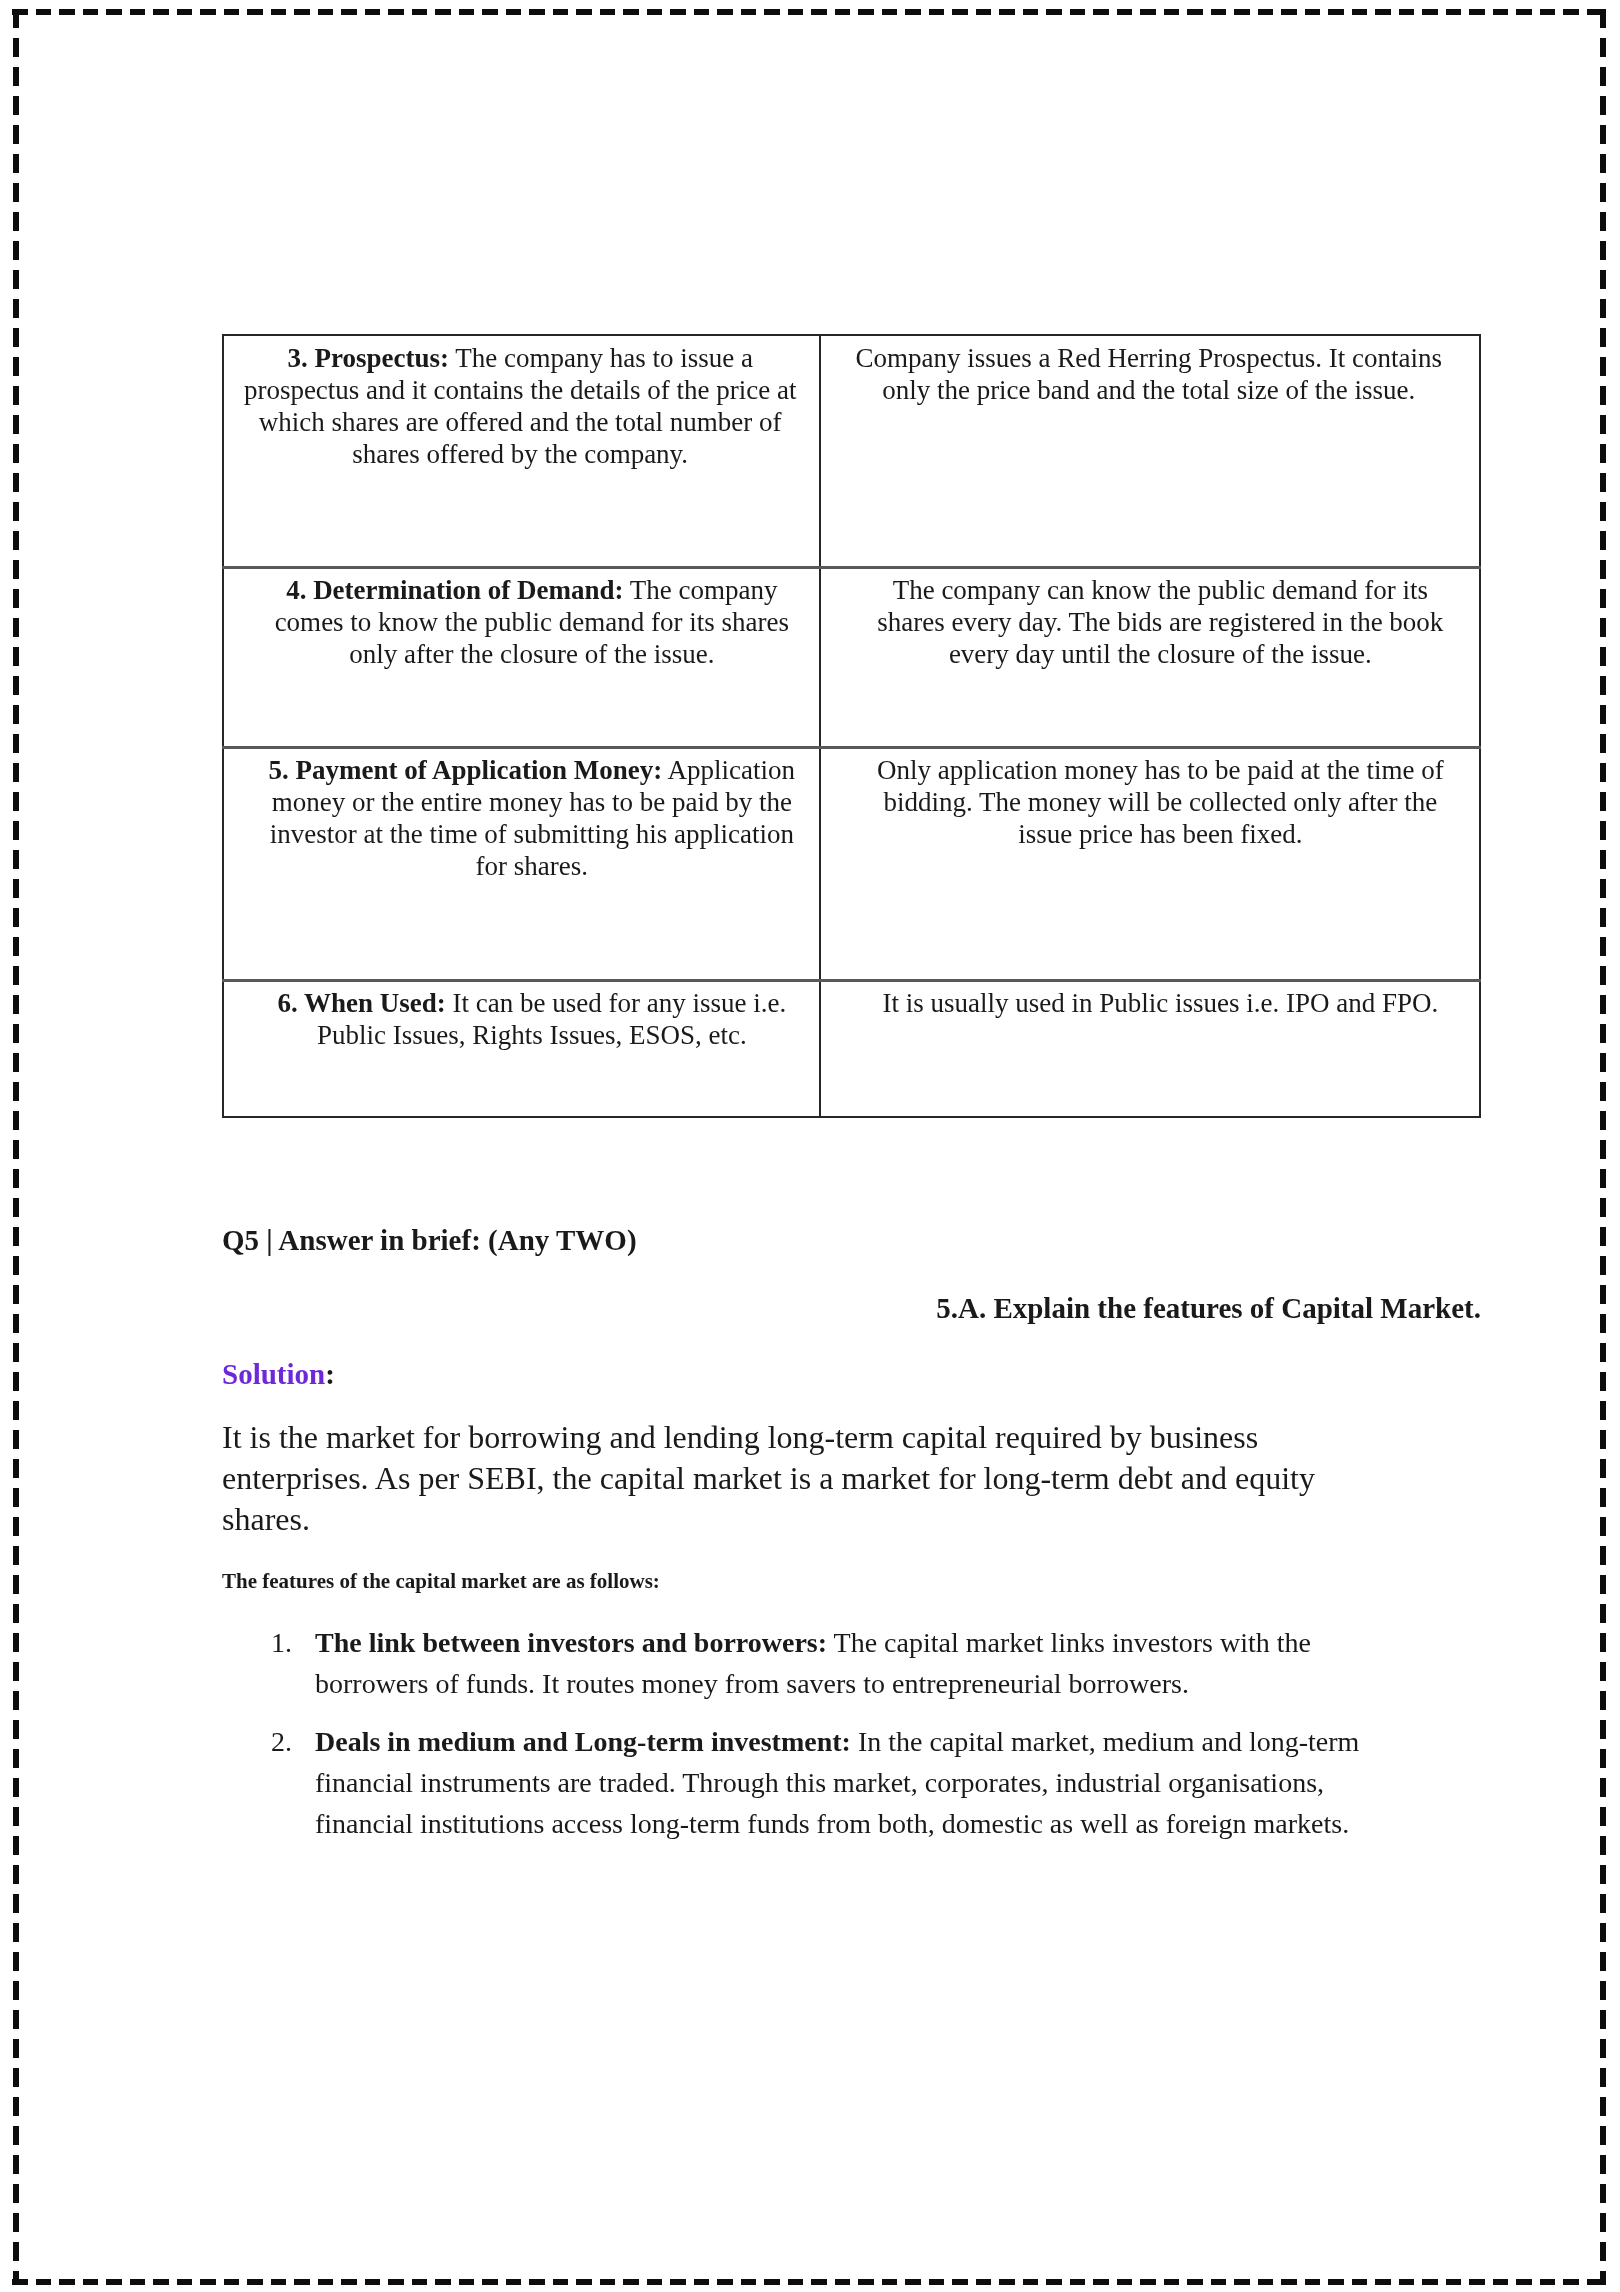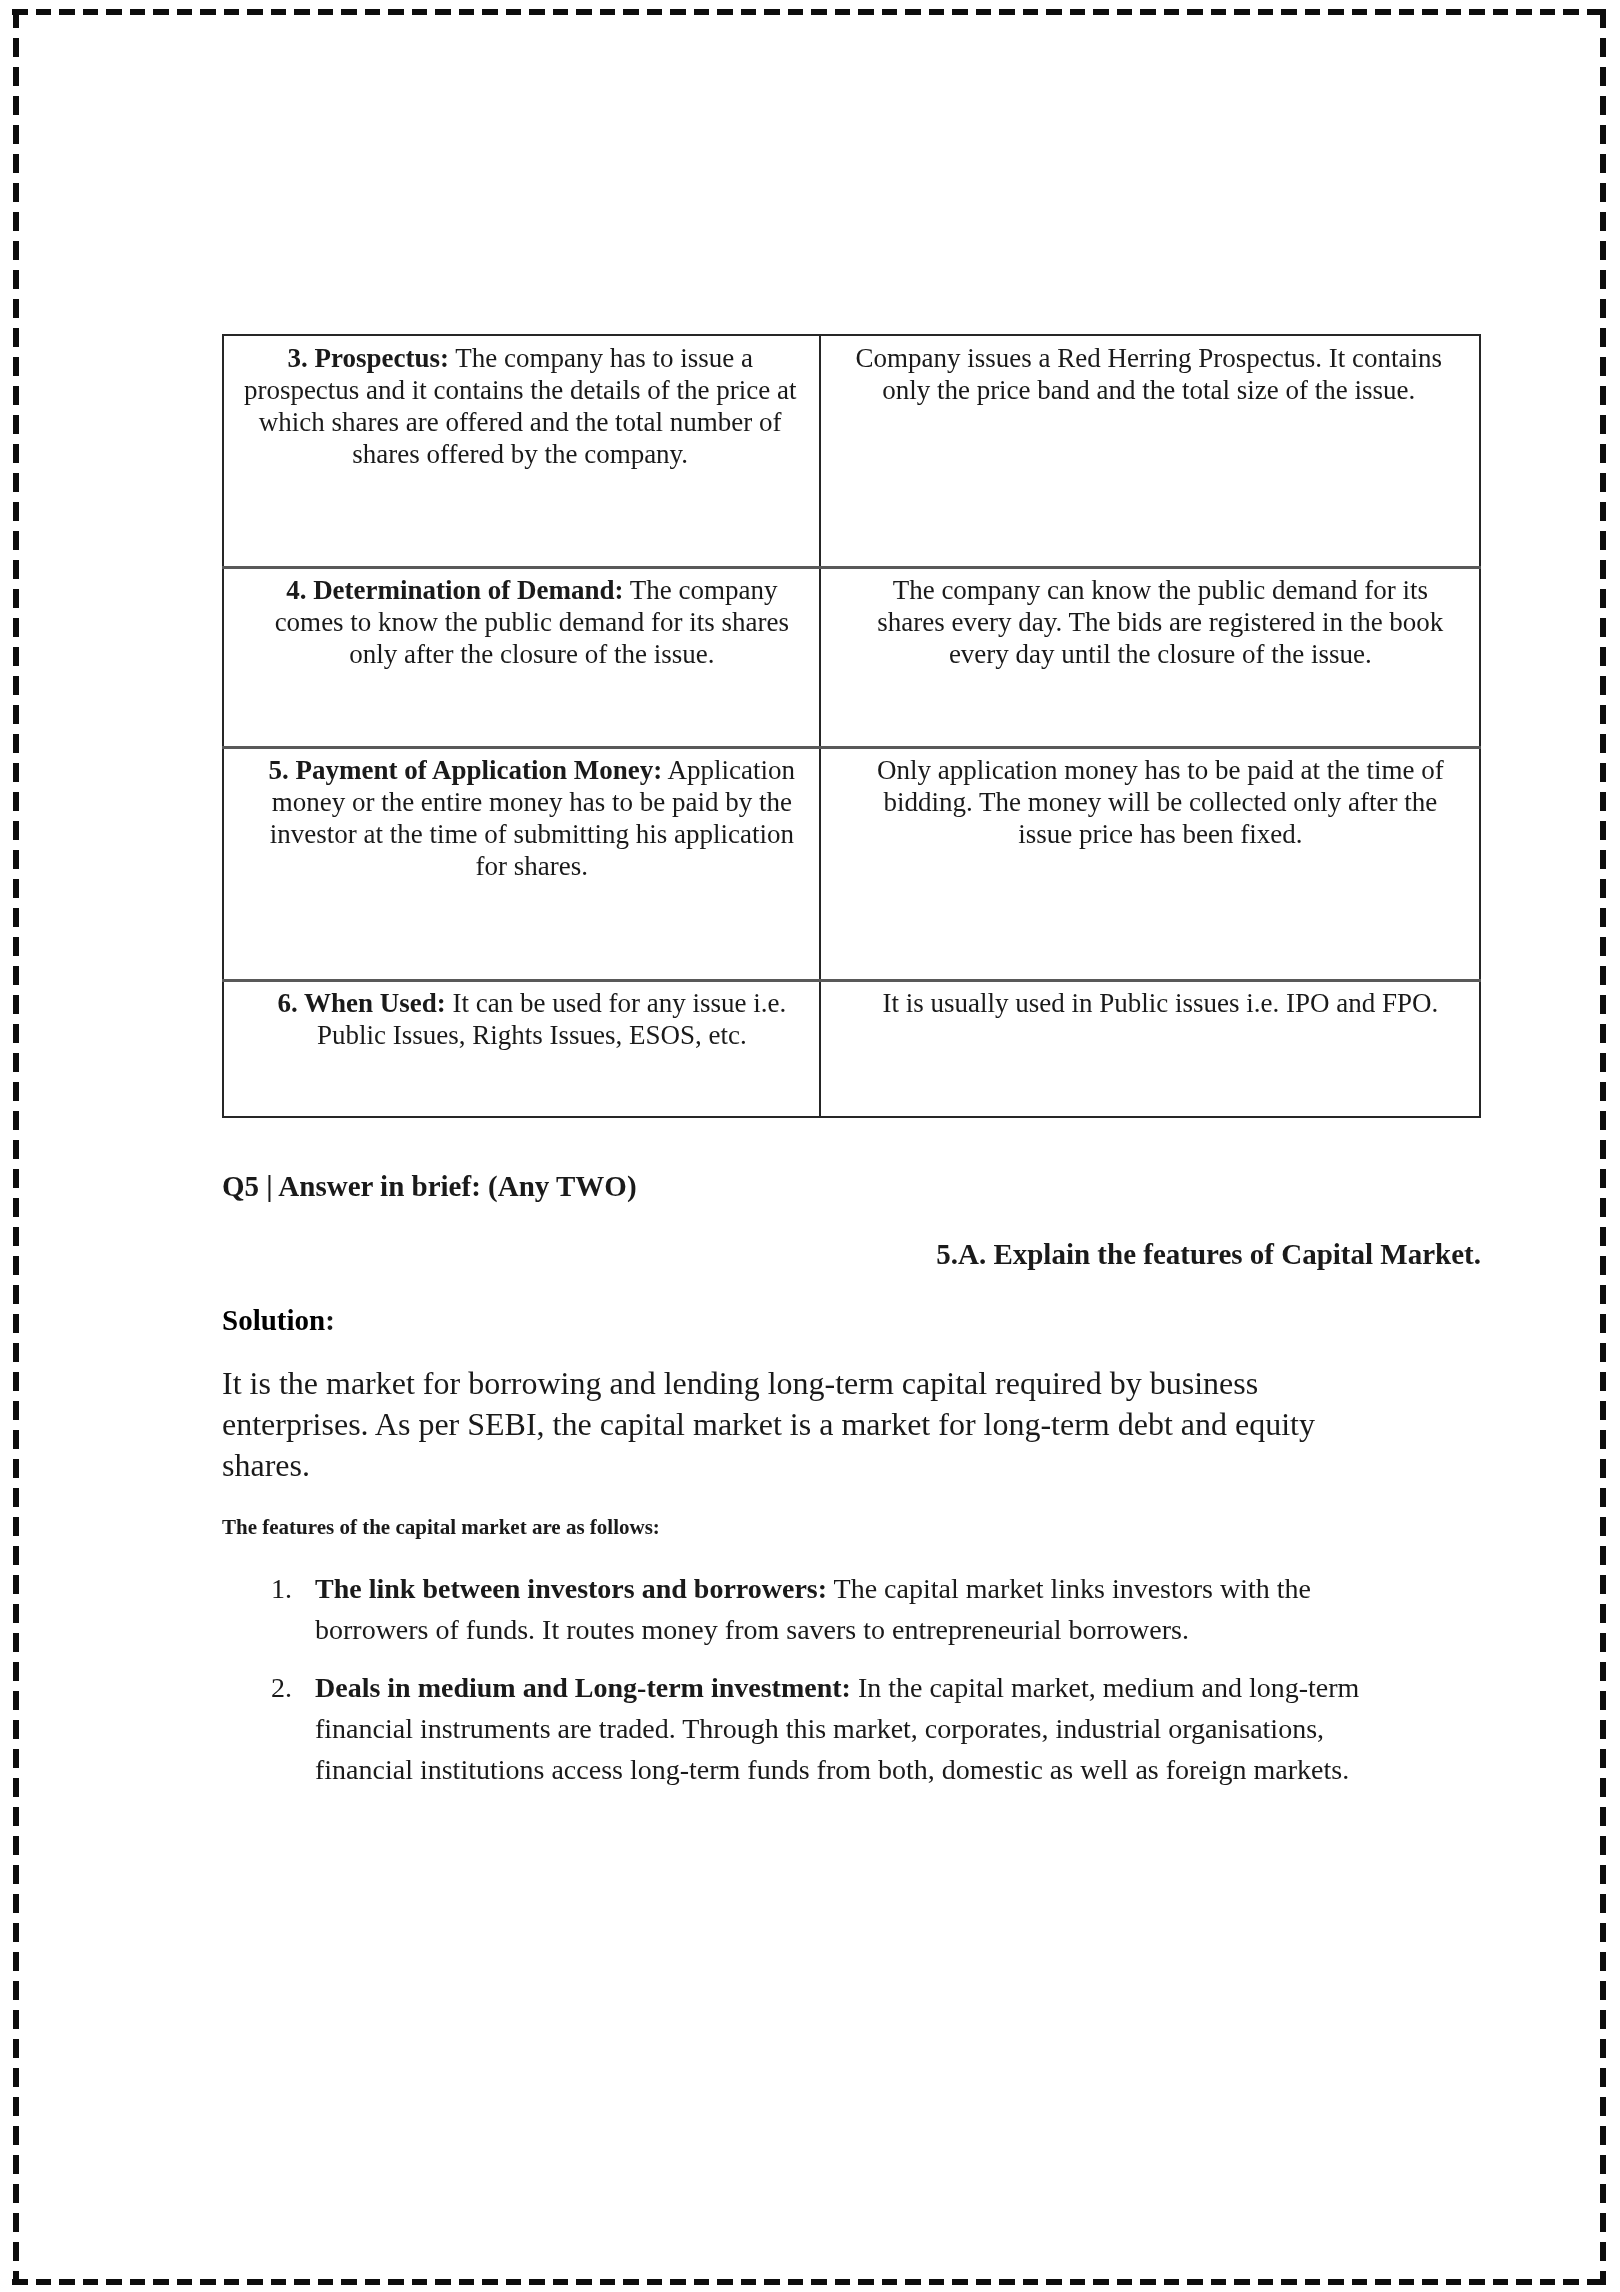--- a/index.html
+++ b/index.html
@@ -48,21 +48,21 @@
   .cmp-table tr:nth-child(1) { height: 232px; }
   .cmp-table tr:nth-child(2) { height: 180px; }
   .cmp-table tr:nth-child(3) { height: 233px; }
   .cmp-table tr:nth-child(4) { height: 137px; font-family: Liberation Serif, serif; }
   .b { font-weight: bold; }
 
   
   .sections {
     position: absolute;
     left: 222px;
-    top: 1123px;
+    top: 1177px;
     width: 1259px;
   }
   .q5-heading {
     margin-top: 43px;
     font-size: 29px;
     line-height: 41px;
     font-weight: bold;
   }
   .q5a-heading {
     margin-top: 26.5px;
@@ -70,21 +70,21 @@
     line-height: 41px;
     font-weight: bold;
     text-align: right;
   }
   .solution-line {
     margin-top: 25.5px;
     font-size: 29px;
     line-height: 41px;
     font-weight: bold;
   }
-  .solution-line .red { color: #000000; }
+  .solution-line .red { color: #6d28d9; }
   .intro-para {
     margin-top: 21.6px;
     font-size: 32px;
     line-height: 41px;
     max-width: 1132px;
   }
   .features-heading {
     margin-top: 21.6px;
     font-size: 21px;
     line-height: 41px;

